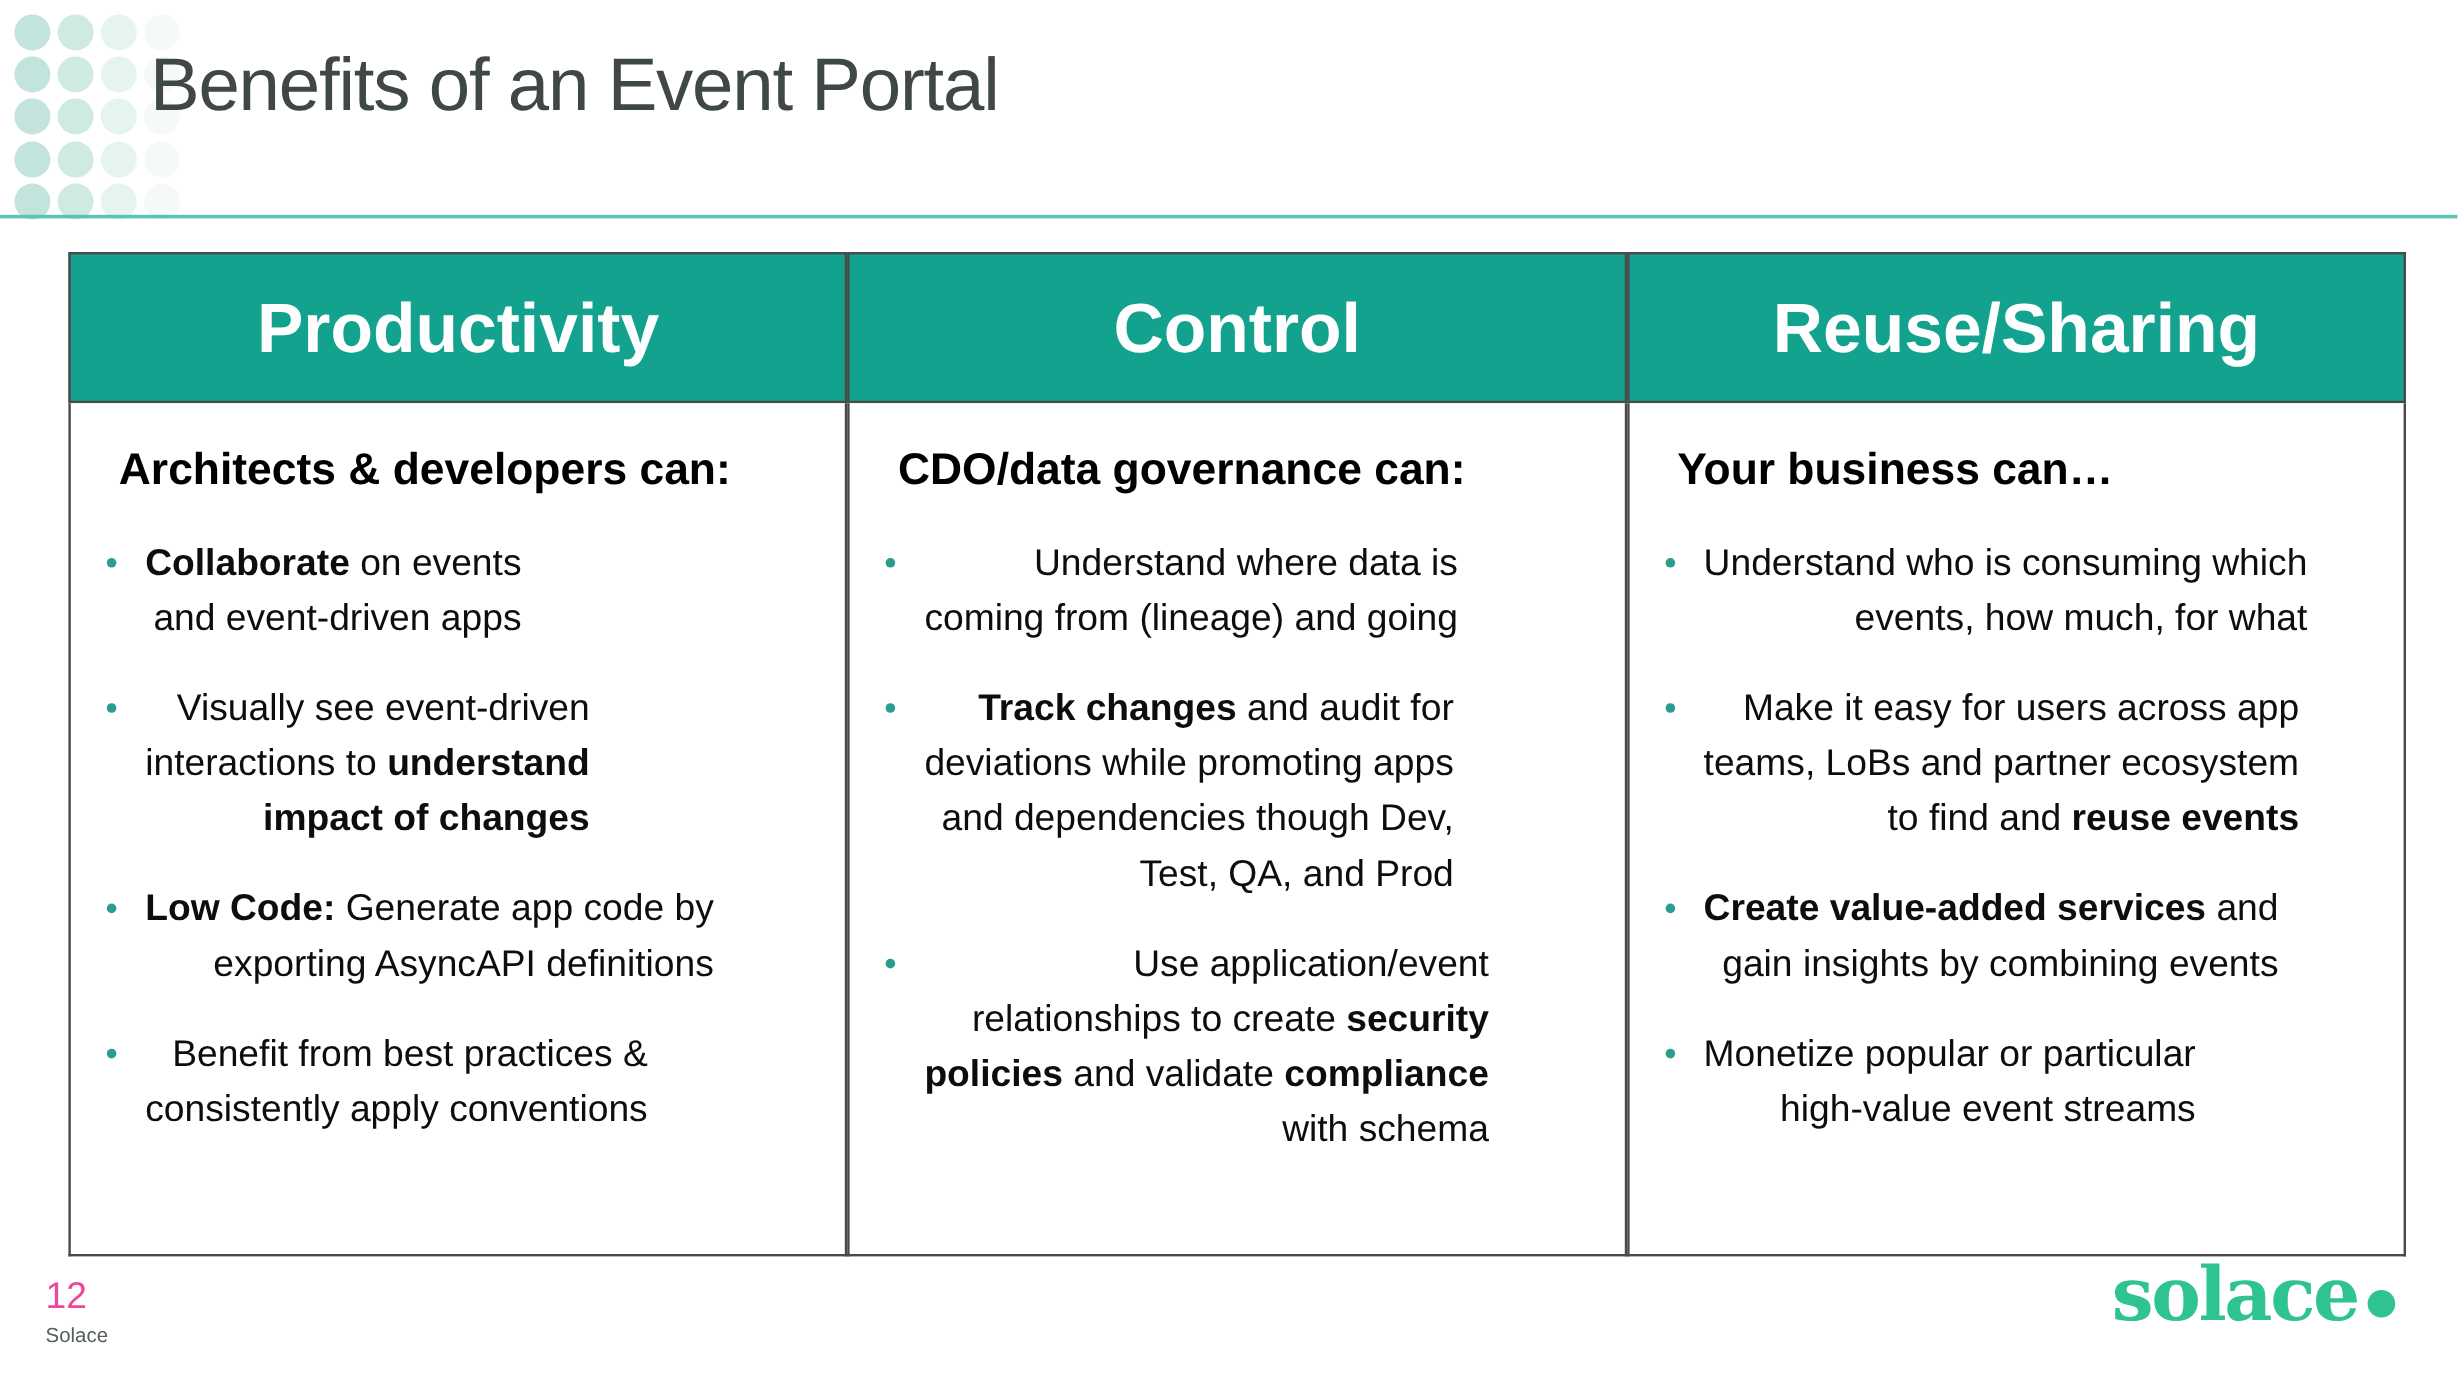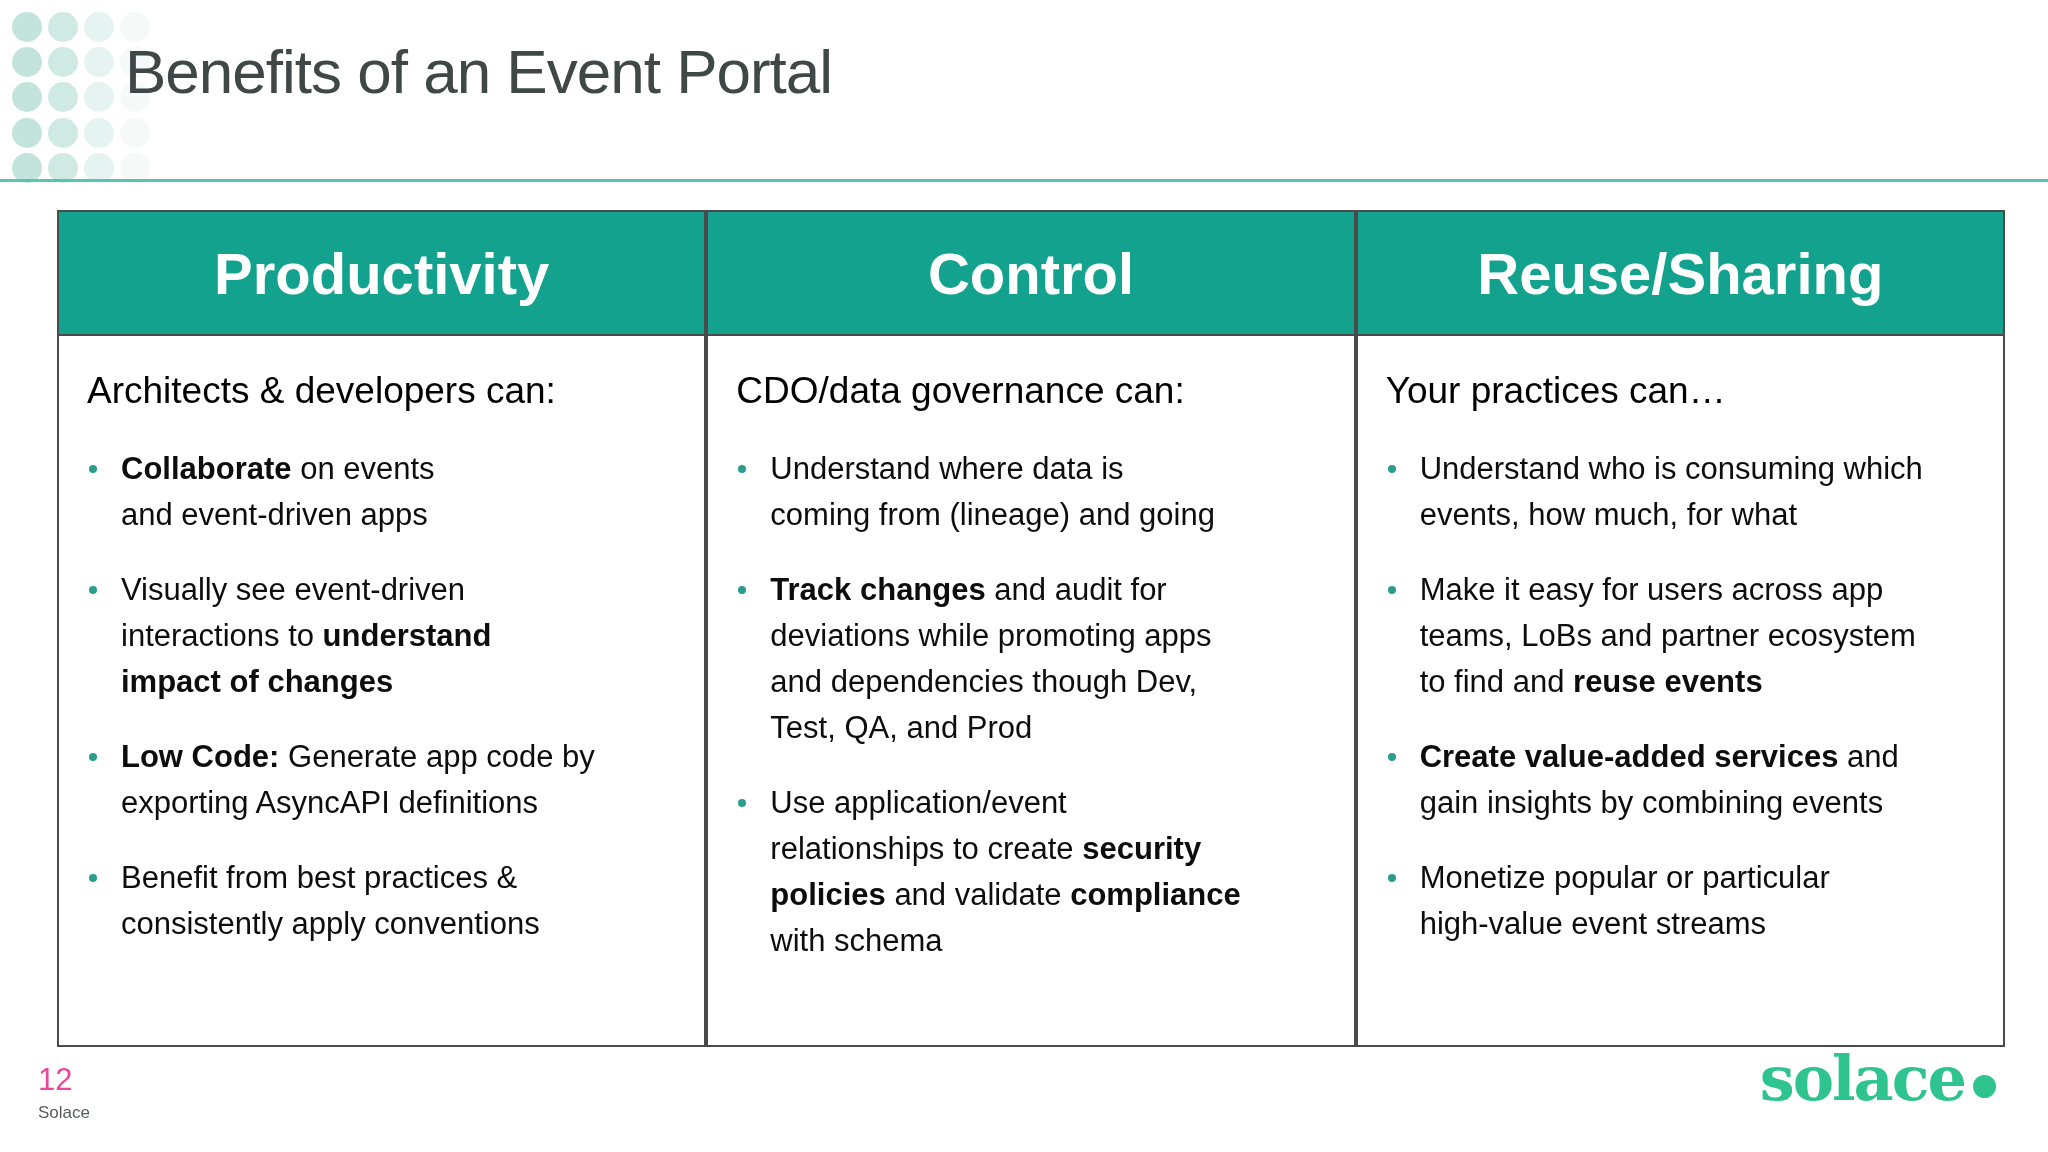--- a/index.html
+++ b/index.html
@@ -21,22 +21,22 @@
   .col{flex:1;display:flex;flex-direction:column;}
   .col-header{
     height:122px;background:#13a28e;border:2px solid #4a4a4a;
     display:flex;align-items:center;justify-content:center;
   }
   .col-header span{color:#ffffff;font-size:58px;font-weight:700;letter-spacing:0;}
   .col-body{
     height:711px;background:#ffffff;border:2px solid #4a4a4a;border-top:none;
     padding:34px 20px 0 20px;box-sizing:border-box;
   }
-  .col-body h2{margin:0 0 34px 8px;font-size:37px;font-weight:400;color:#000000;}
-  .col-body ul{list-style:none;margin:0;padding:0 0 0 10px;}
+  .col-body h2{margin:0 0 34px 20px;font-size:37px;font-weight:700;color:#000000;}
+  .col-body ul{list-style:none;margin:0;padding:0 0 0 10px;text-align:right;}
   .col-body li{display:flex;align-items:flex-start;margin-bottom:29px;}
   .dot{flex:0 0 8px;width:8px;height:8px;border-radius:50%;background:#2a9d8f;margin-top:19px;}
   .bt{
     margin-left:24px;font-size:31px;line-height:46px;color:#0d0d0d;
     white-space:pre-line;
   }
   .bt .b{font-weight:700;}
   
   .page-num{position:absolute;left:38px;top:1062px;font-size:31px;color:#ec4899;}
   .footer-label{position:absolute;left:38px;top:1103px;font-size:17px;color:#555c5c;}
@@ -138,21 +138,21 @@
         </li>
       </ul>
     </div>
   </section>
 
   <section class="col">
     <header class="col-header">
       <span>Reuse/Sharing</span>
     </header>
     <div class="col-body">
-      <h2>Your practices can…</h2>
+      <h2>Your business can…</h2>
       <ul>
         <li>
           <span class="dot"></span>
           <span class="bt"><span>Understand who is consuming which
 events, how much, for what</span></span>
         </li>
         <li>
           <span class="dot"></span>
           <span class="bt"><span>Make it easy for users across app
 teams, LoBs and partner ecosystem

